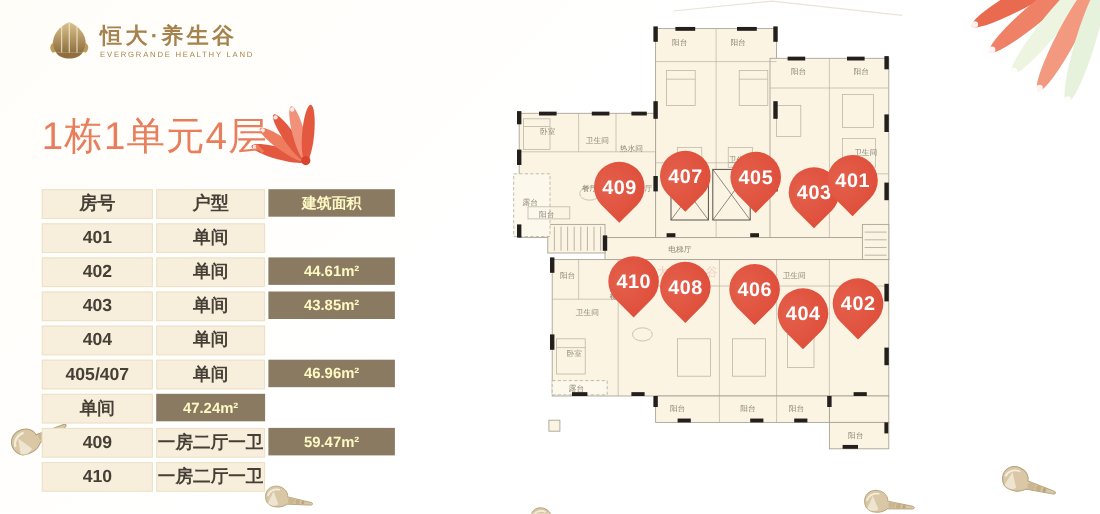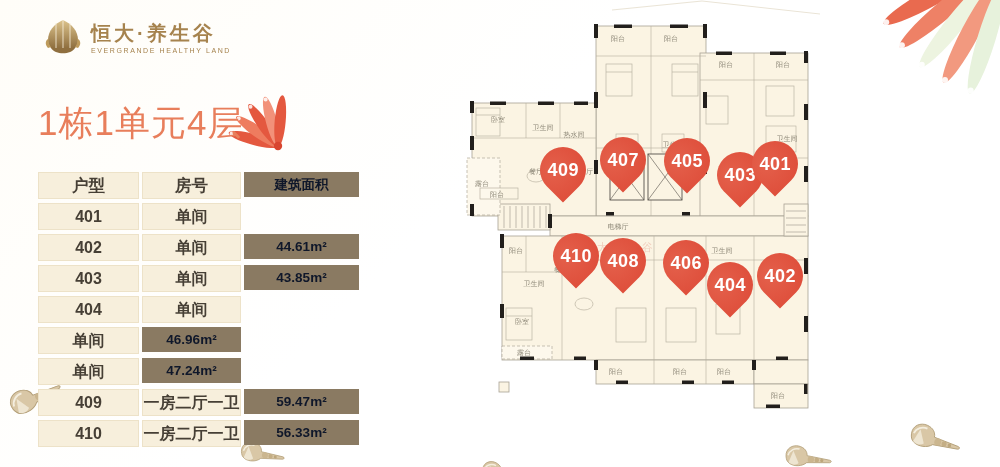--- a/index.html
+++ b/index.html
@@ -19,21 +19,21 @@
   
   .page-title{position:absolute;left:38px;top:100px;z-index:2;
     font-size:35px;font-weight:400;color:#E87E5B;letter-spacing:1px;}
 
   
   .unit-table{position:absolute;left:38px;top:172px;z-index:2;}
   .t-row{display:grid;grid-template-columns:101px 99px 115px;gap:3px;margin-bottom:4px;}
   .c{height:25px;line-height:25px;text-align:center;overflow:hidden;}
   .cream{background:#F7EFDC;border:1px solid #EDE2C8;color:#4640366;}
   .cream{color:#463F35;font-weight:bold;font-size:16px;}
-  .brown{background:#8A7A62;color:#0f172a;font-weight:bold;font-size:13.5px;}
+  .brown{background:#8A7A62;color:#fef9c3;font-weight:bold;font-size:13.5px;}
   .head .cream{font-size:16.5px;}
   .head .brown{font-size:13.5px;}
 
   
   .plan{position:absolute;left:466px;top:8px;width:348px;height:412px;z-index:1;}
   .plan svg{position:absolute;left:0;top:0;overflow:visible;}
   #plan-overlay{position:absolute;left:0;top:0;width:100%;height:100%;}
   .rlabel{position:absolute;font-size:7px;color:#8E8878;transform:translate(-50%,-50%);
     white-space:nowrap;z-index:2;}
   .watermark{position:absolute;left:118px;top:232px;font-size:11px;color:rgba(214,110,92,0.28);
@@ -112,22 +112,22 @@
   <div class="logo-text">
     <span class="brand">恒大·养生谷</span>
     <span class="brand-sub">EVERGRANDE HEALTHY LAND</span>
   </div>
 </div>
 
 <div class="page-title">1栋1单元4层</div>
 
 <div class="unit-table">
   <div class="t-row head">
+    <div class="c cream">房号</div>
     <div class="c cream">户型</div>
-    <div class="c cream">房号</div>
     <div class="c brown">建筑面积</div>
   </div>
   <div id="table-body">
       <div class="t-row">
         <div class="c cream">401</div>
         <div class="c cream">单间</div>
       </div>
       <div class="t-row">
         <div class="c cream">402</div>
         <div class="c cream">单间</div>
@@ -136,36 +136,36 @@
       <div class="t-row">
         <div class="c cream">403</div>
         <div class="c cream">单间</div>
         <div class="c brown">43.85m²</div>
       </div>
       <div class="t-row">
         <div class="c cream">404</div>
         <div class="c cream">单间</div>
       </div>
       <div class="t-row">
+        <div class="c cream">405/407</div>
         <div class="c cream">单间</div>
         <div class="c brown">46.96m²</div>
       </div>
       <div class="t-row">
         <div class="c cream">单间</div>
         <div class="c brown">47.24m²</div>
       </div>
       <div class="t-row">
         <div class="c cream">409</div>
         <div class="c cream">一房二厅一卫</div>
         <div class="c brown">59.47m²</div>
       </div>
       <div class="t-row">
         <div class="c cream">410</div>
         <div class="c cream">一房二厅一卫</div>
-        <div class="c brown">56.33m²</div>
       </div>
     </div>
 </div>
 
 <div class="plan">
   <svg width="348" height="412" viewBox="0 0 348 412">
 
     <g stroke="#A8A295" stroke-width="0.8" fill="#FBF4E3">
       <rect x="130" y="18" width="110" height="190"></rect>
       <rect x="234" y="45" width="108" height="163"></rect>

